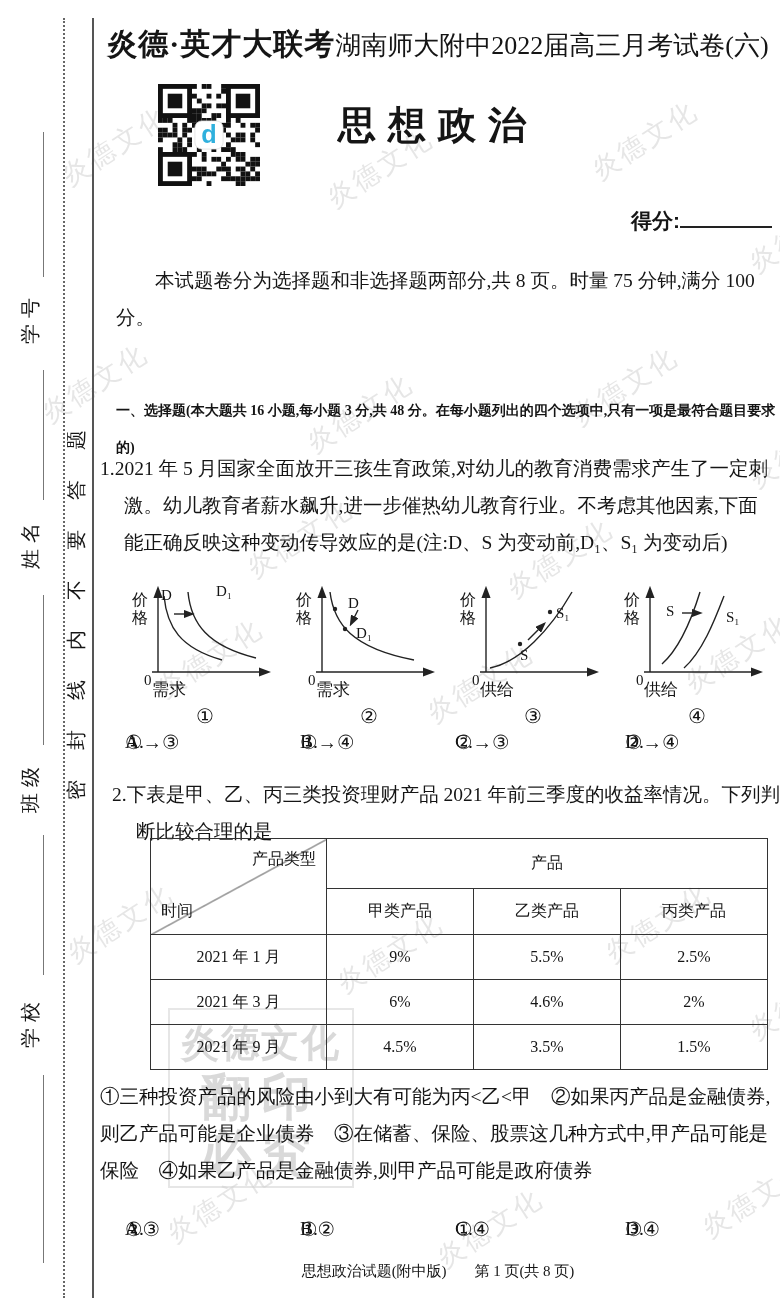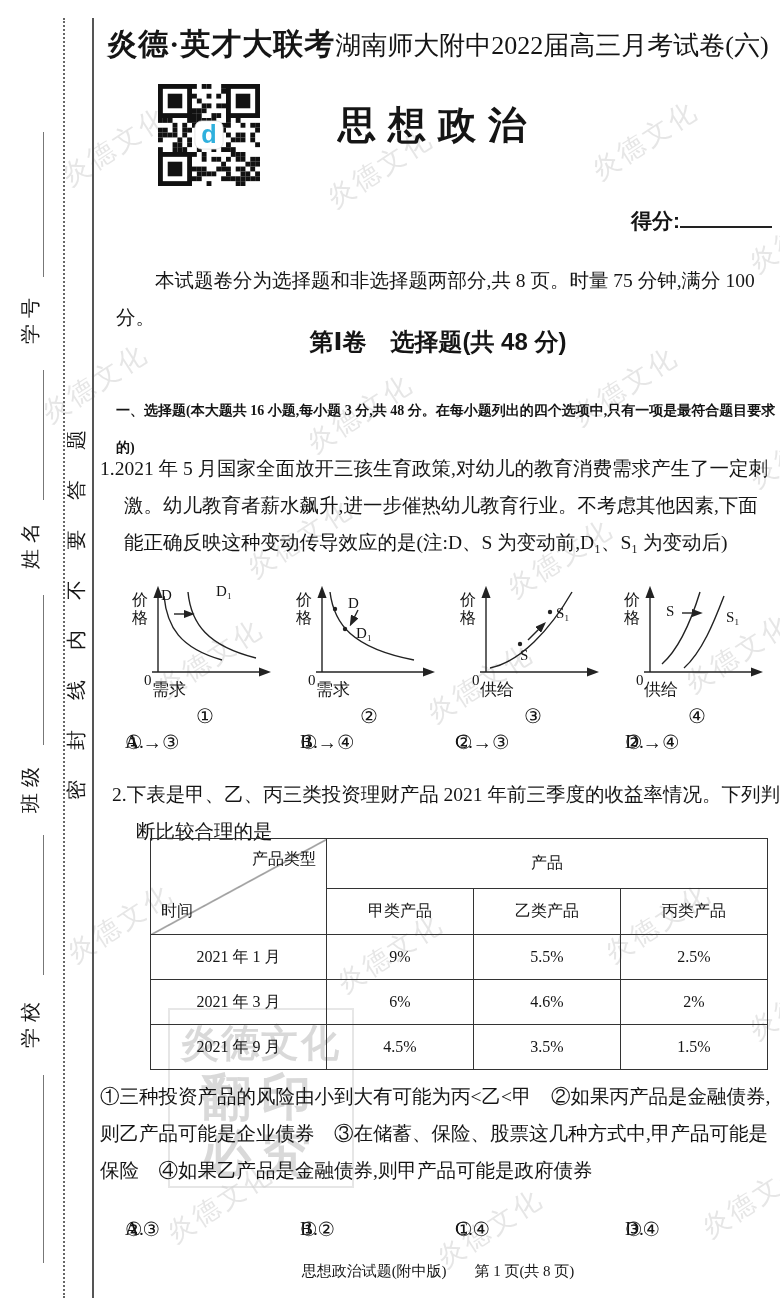--- a/index.html
+++ b/index.html
@@ -285,21 +285,20 @@
     </div>
 
     <div class="subject">思想政治</div>
 
     <div class="score">
       <span>得分:</span><span class="blank"></span>
     </div>
 
     <p class="intro">本试题卷分为选择题和非选择题两部分,共 8 页。时量 75 分钟,满分 100 分。</p>
 
-    <div class="part-title">第Ⅰ卷　选择题(共 48 分)</div>
 
     <p class="section"><span class="sec-label">一、选择题</span><span class="sec-note">(本大题共 16 小题,每小题 3 分,共 48 分。在每小题列出的四个选项中,只有一项是最符合题目要求的)</span></p>
 
     <p class="q1-text">1.2021 年 5 月国家全面放开三孩生育政策,对幼儿的教育消费需求产生了一定刺激。幼儿教育者薪水飙升,进一步催热幼儿教育行业。不考虑其他因素,下面能正确反映这种变动传导效应的是(注:D、S 为变动前,D₁、S₁ 为变动后)</p>
 
     <div class="graphs">
 
       <div class="graph">
         <svg width="154" height="96">
           <g stroke="#222" stroke-width="1.4" fill="none">

